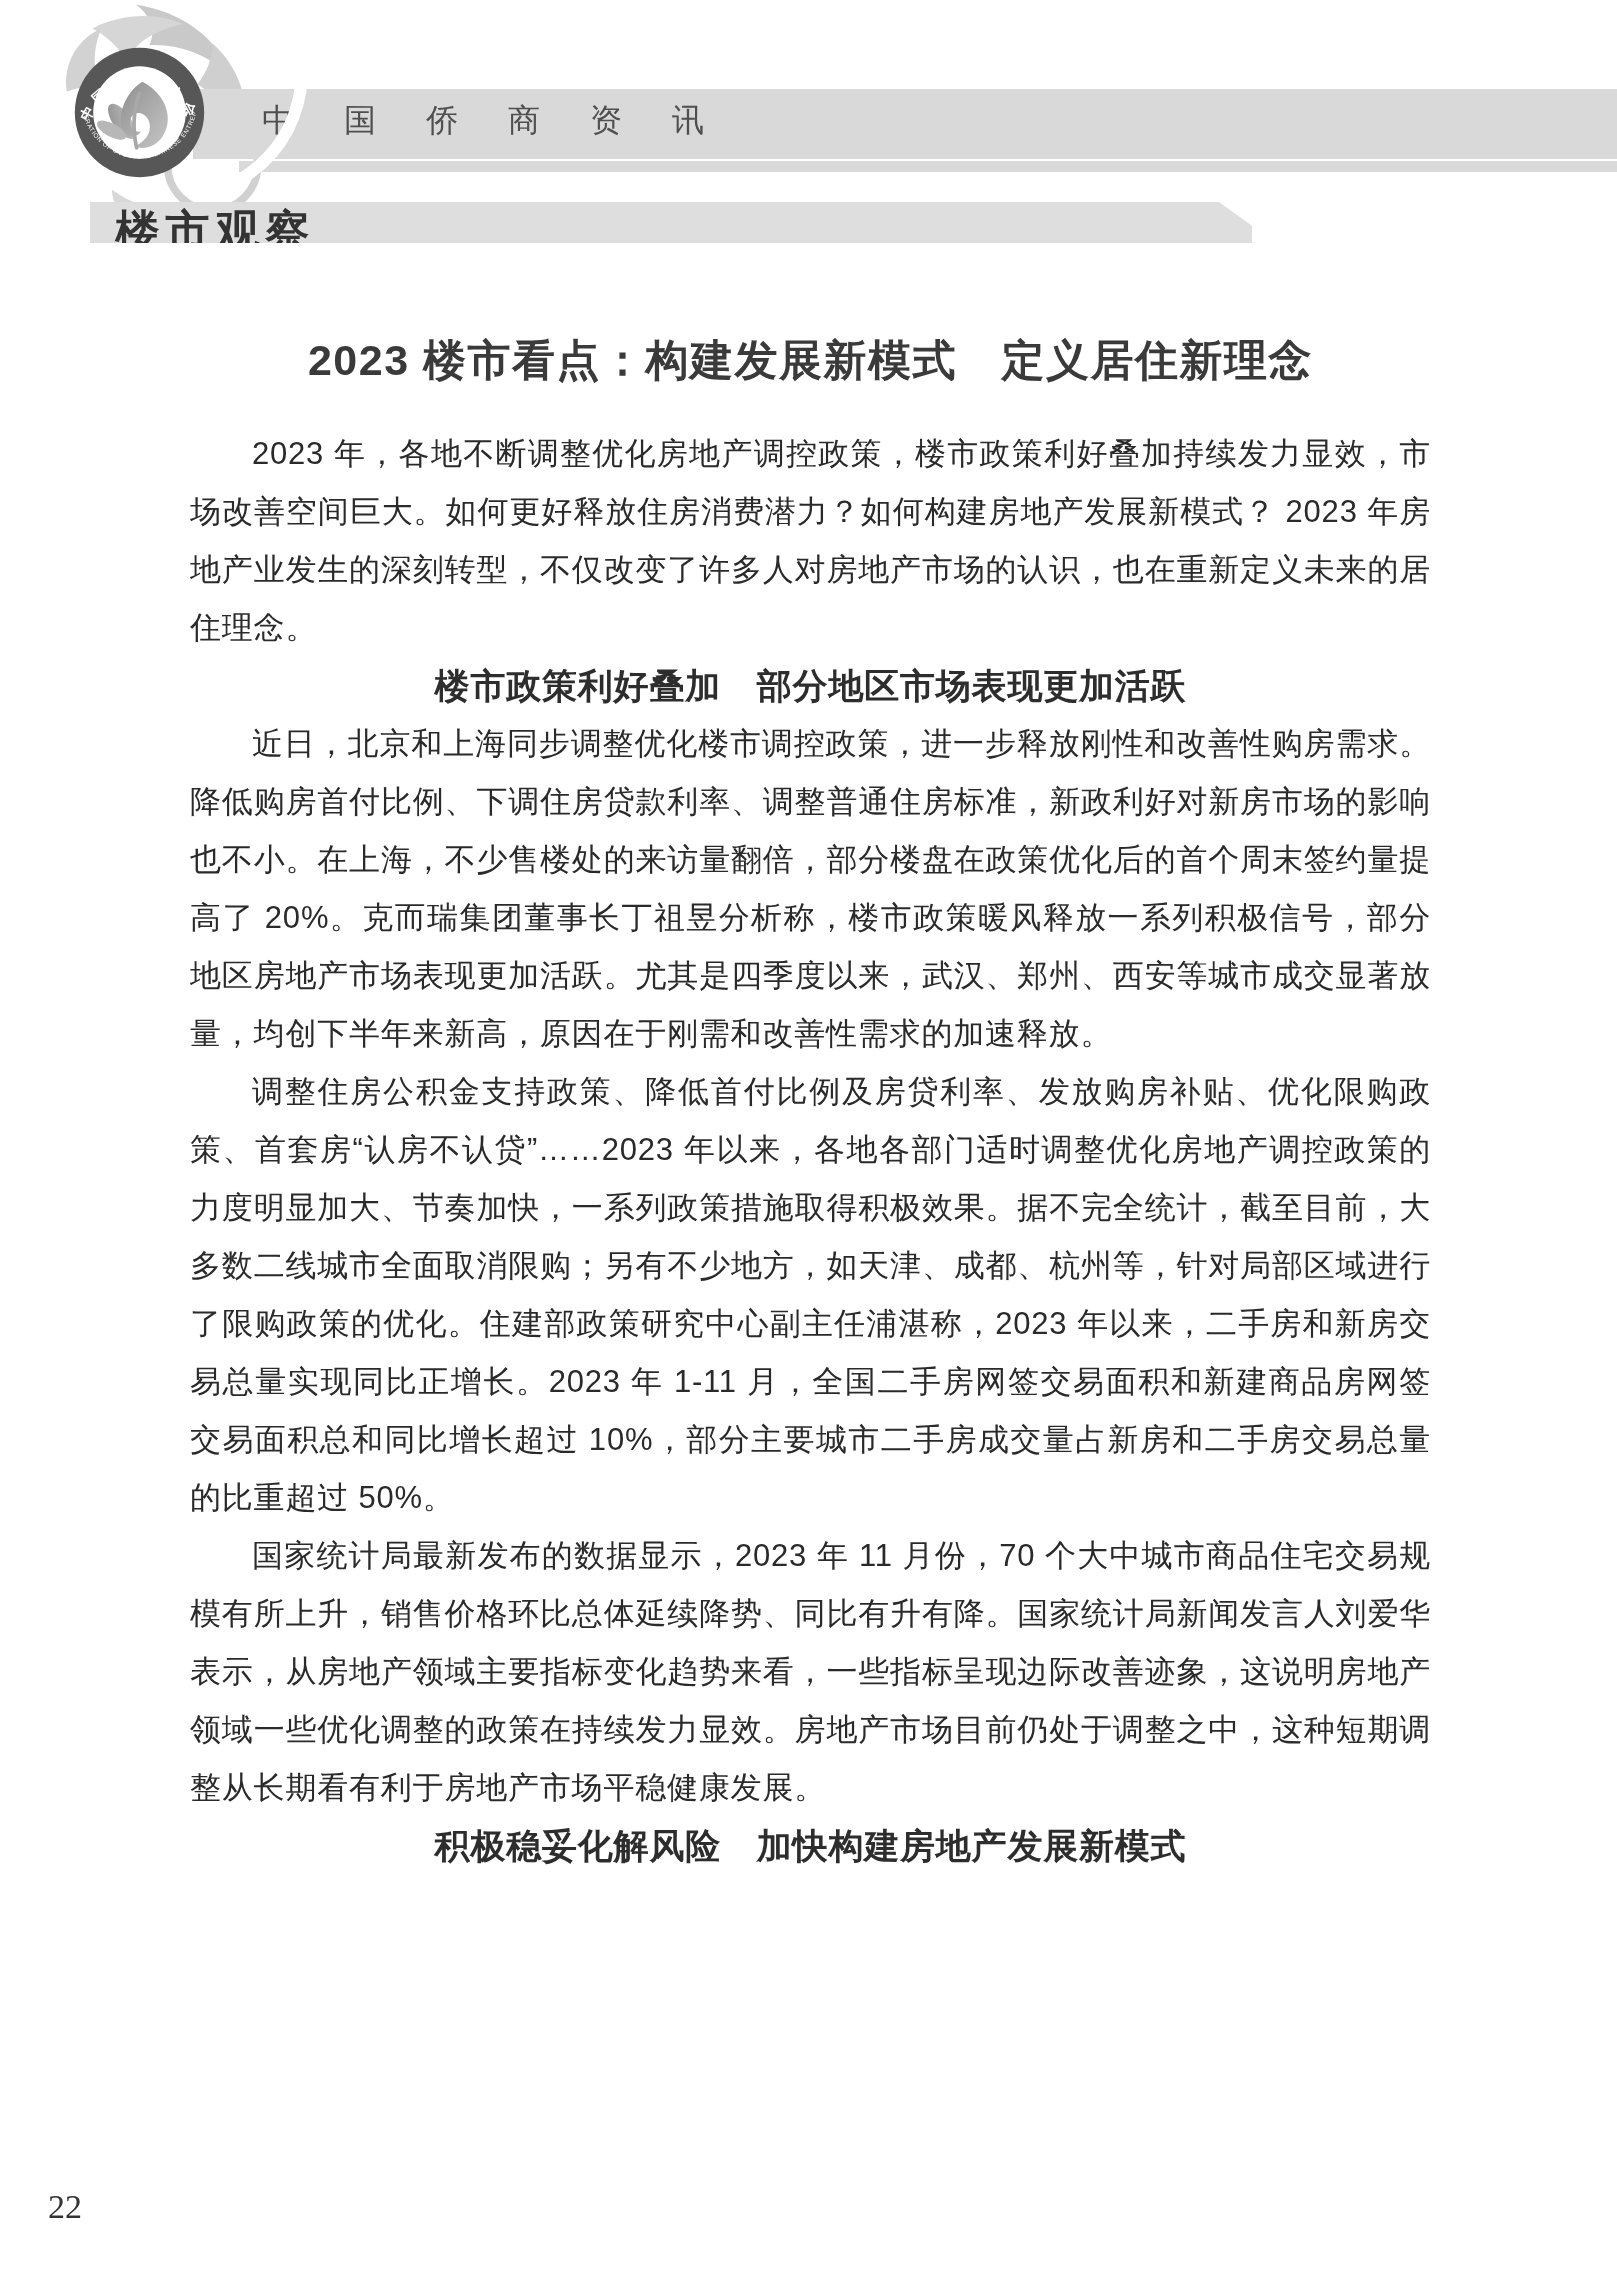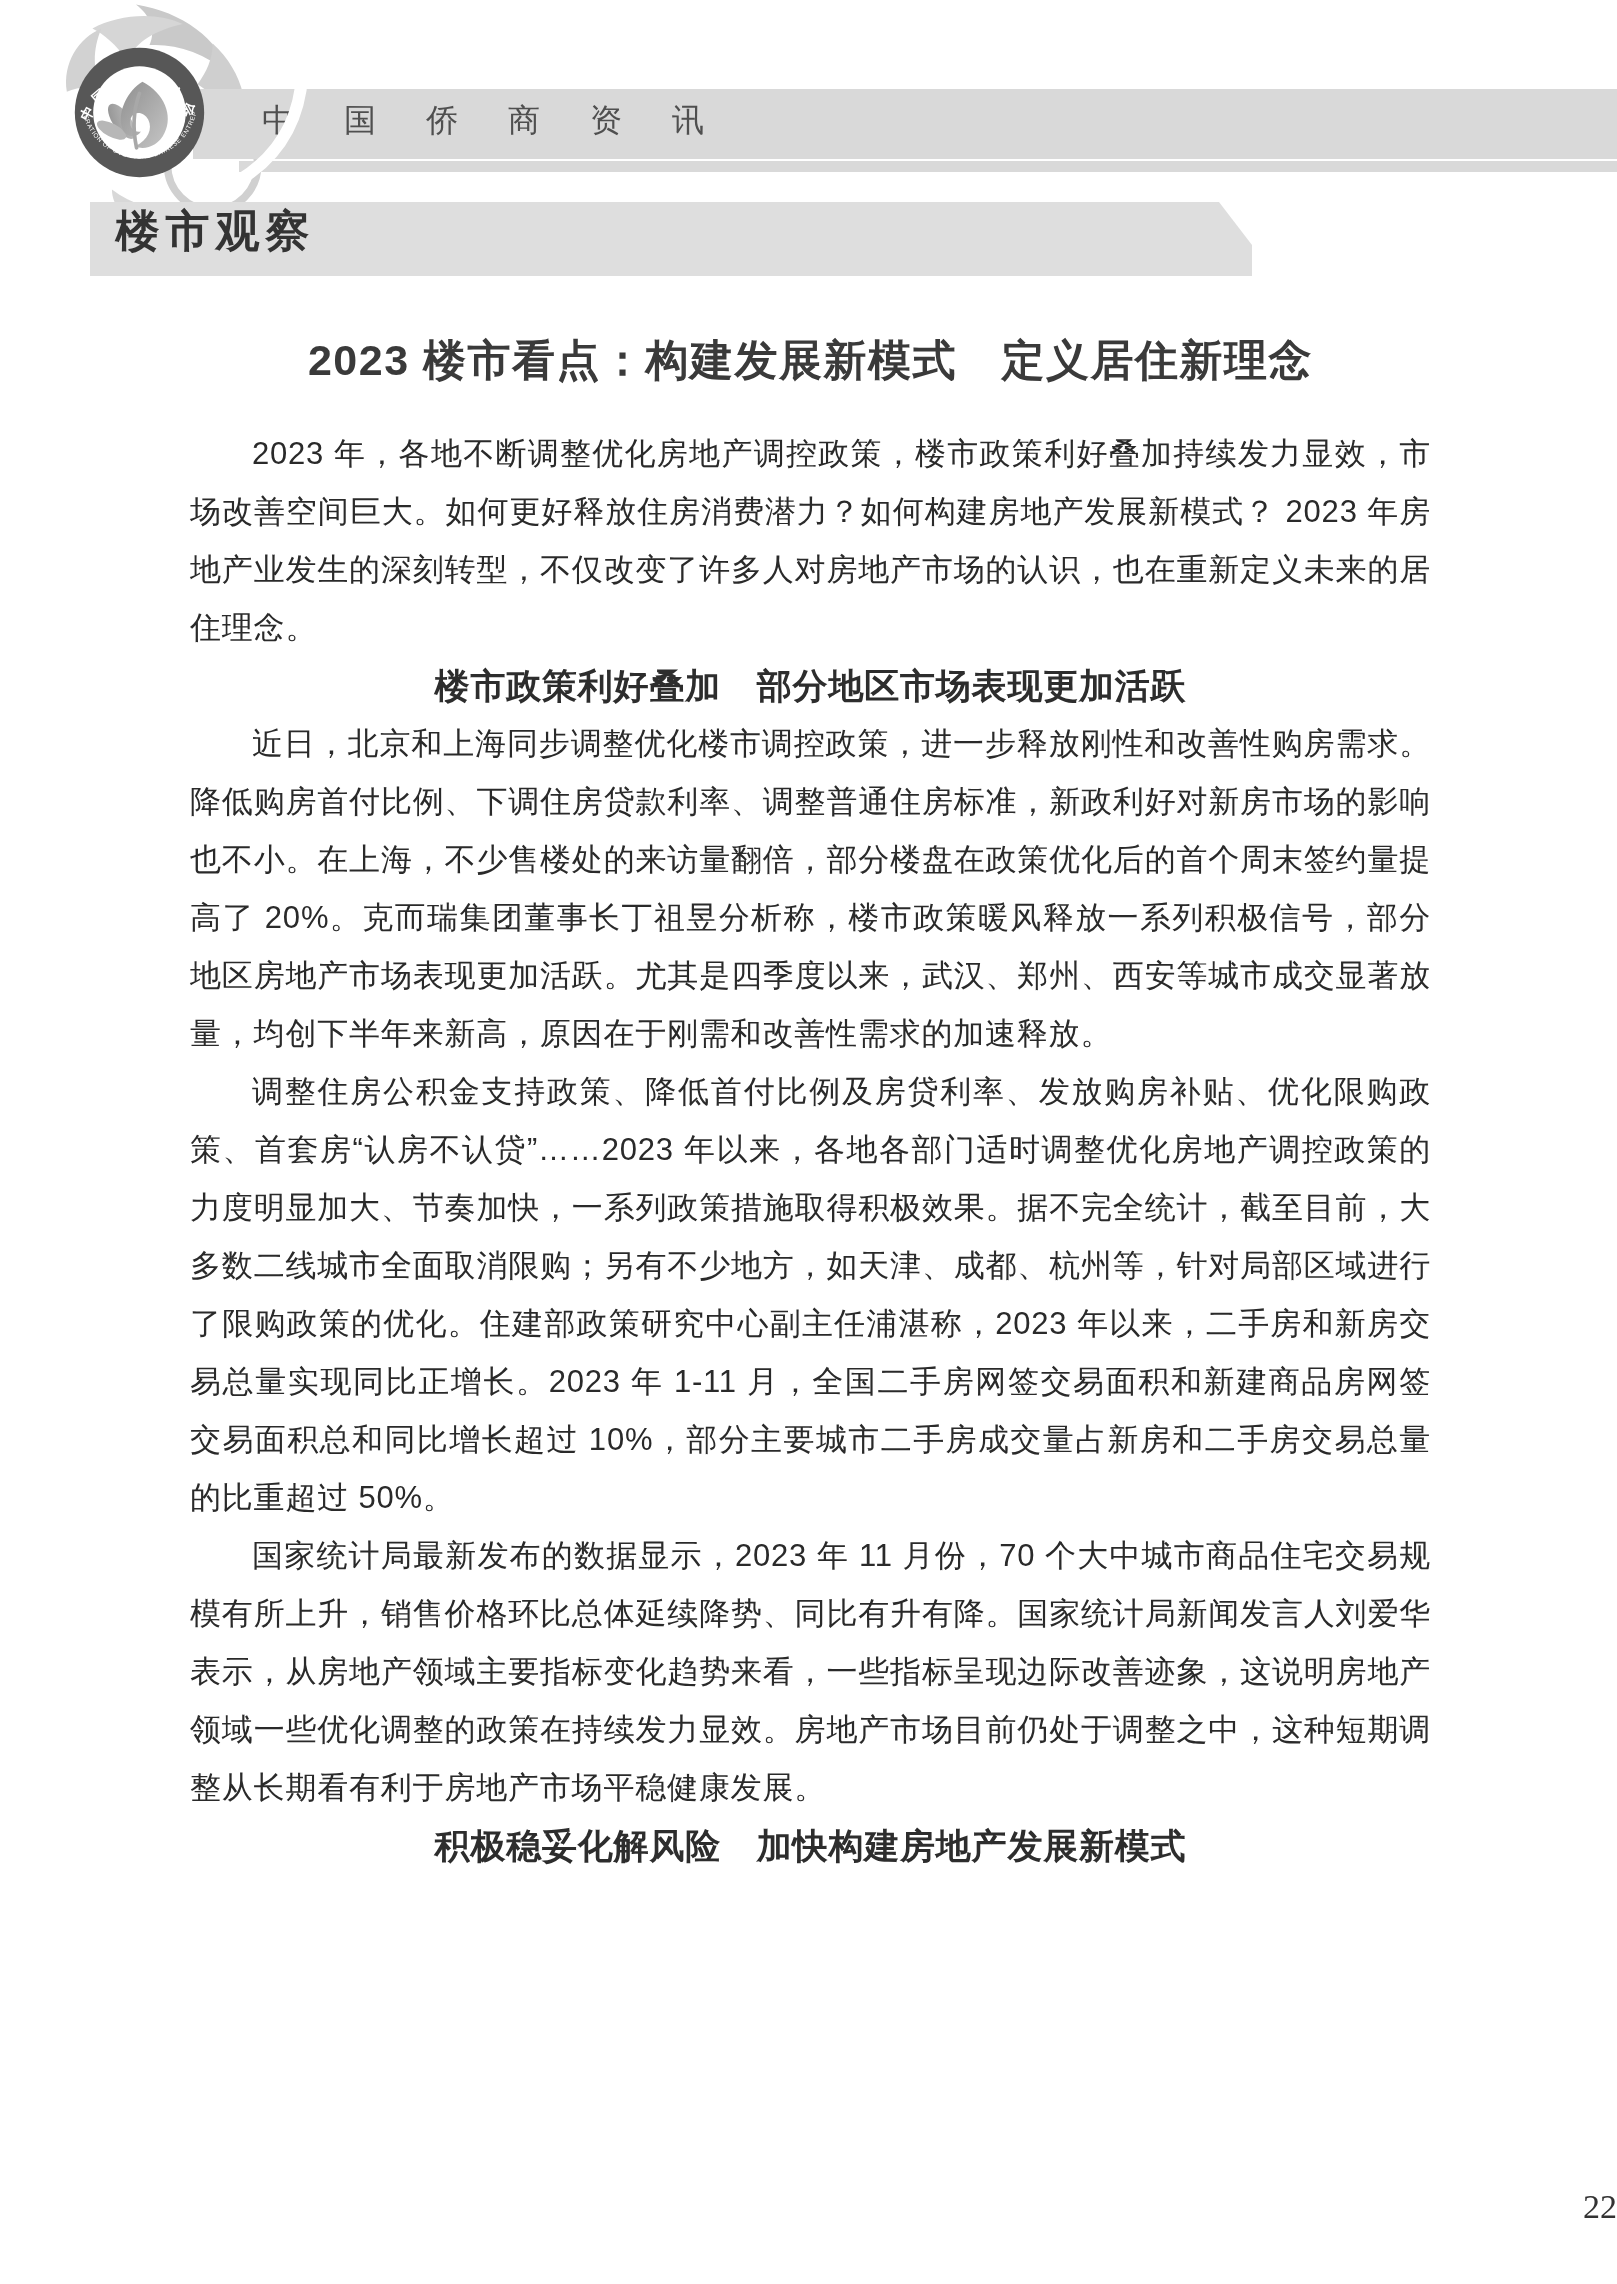--- a/index.html
+++ b/index.html
@@ -24,21 +24,21 @@
     white-space:nowrap;
   }
   .header-strip{
     position:absolute;left:239px;right:0;top:161px;height:10.5px;
     background:#d9d9d9;
   }
   .swoosh-svg{position:absolute;left:218px;top:68px;width:143px;height:113px;}
   .seal-svg{position:absolute;left:66px;top:39px;width:147px;height:147px;}
   
   .section-banner{
-    position:absolute;left:90px;top:202px;width:1162px;height:74px;
+    position:absolute;left:90px;top:202px;width:1162px;height:41px;
     background:#dedede;
     clip-path:polygon(0 0, calc(100% - 33px) 0, 100% 58%, 100% 100%, 0 100%);
   }
   .section-title{
     position:absolute;left:25.6px;top:0;
     font-family:"Liberation Serif",serif;
     font-weight:bold;
     font-size:44px;line-height:59px;letter-spacing:6px;
     color:#333333;
     white-space:nowrap;
@@ -69,24 +69,25 @@
     font-size:35px;line-height:58px;
     font-weight:bold;
     text-align:center;
     text-indent:0;
     color:#2d2d2d;
     letter-spacing:0.8px;
   }
   
   .page-number{
     position:absolute;left:0;right:0;top:2188px;
-    text-align:right;
+    text-align:left;
     font-family:"Liberation Serif",serif;
     font-size:34px;
     color:#333333;
+    padding-left:48px;
   }
 </style>
 </head>
 <body>
 
 <div class="page">
 
   <svg class="decor-svg" viewBox="0 0 320 310" aria-hidden="true">
     <path d="M150,6 C212,16 260,52 274,98 C240,70 204,58 168,60 C178,38 166,18 150,6 Z" fill="#c9c9c9"></path>
     <path d="M92,38 C128,18 180,16 212,32 C176,40 150,56 138,80 C124,60 108,46 92,38 Z" fill="#d6d6d6"></path>

